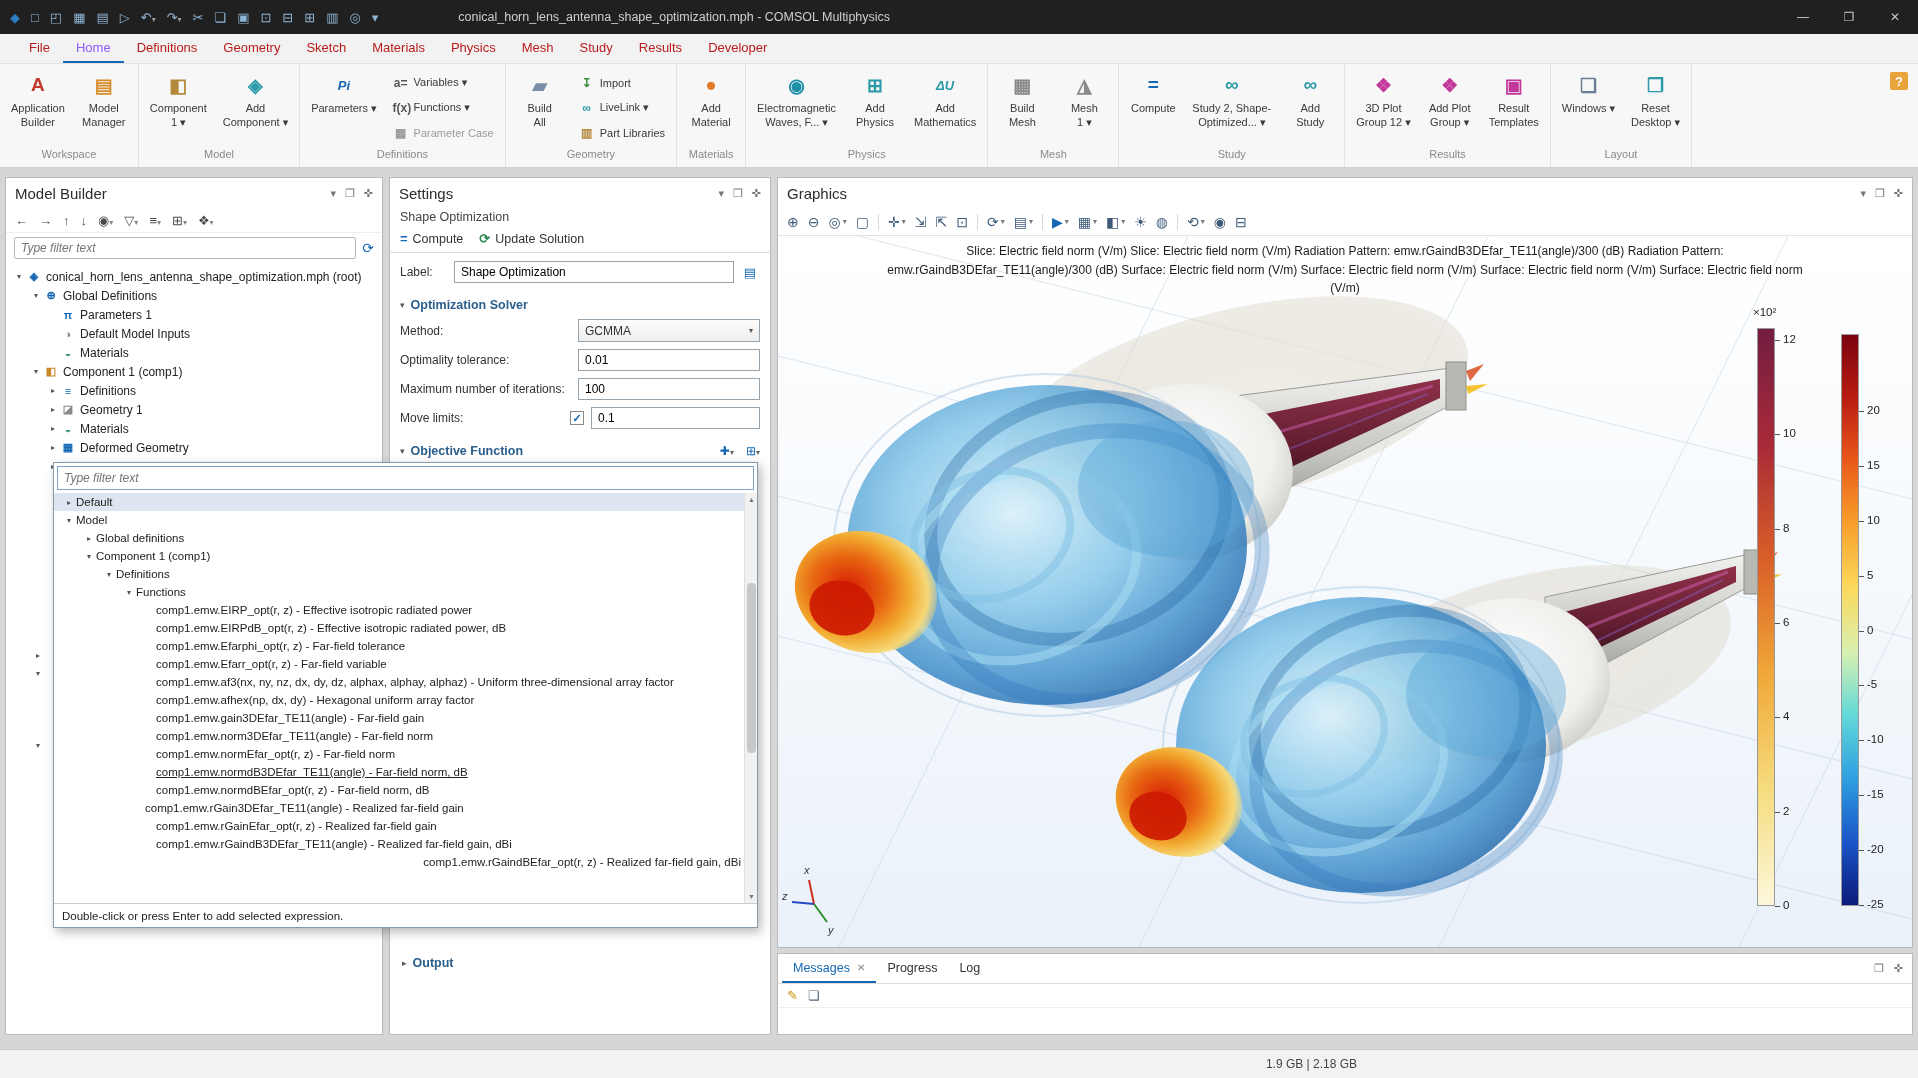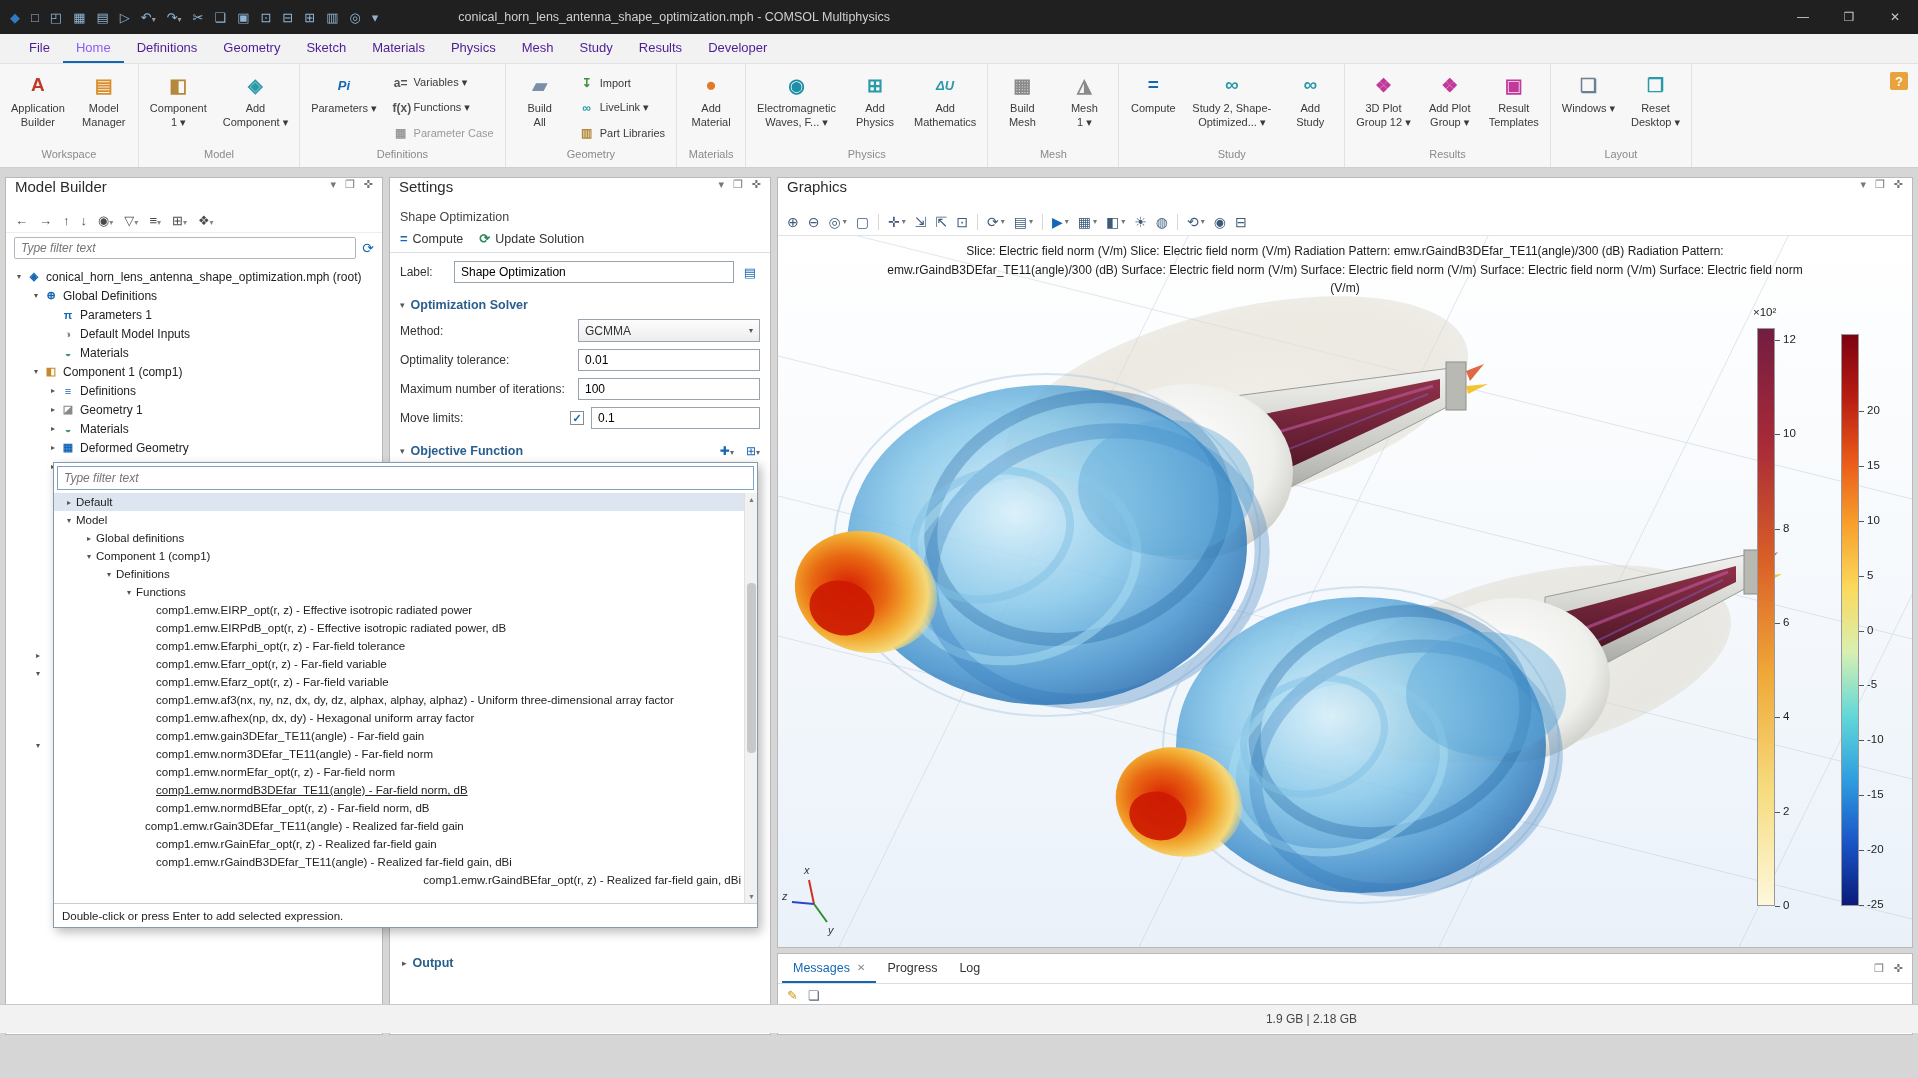--- a/index.html
+++ b/index.html
@@ -10,41 +10,41 @@
   .titlebar { position:absolute; left:0; top:0; width:1918px; height:34px; background:#202020; display:flex; align-items:center; }
   .tb-icons { display:flex; align-items:center; gap:11px; padding-left:10px; }
   .tbi { font-size:13px; color:#8fb4d4; cursor:default; }
   .tbi .crt { font-size:8px; color:#9a9a9a; }
   .tb-title { margin-left:80px; font-size:12.5px; color:#cfcfcf; white-space:nowrap; }
   .tb-controls { margin-left:auto; display:flex; height:34px; }
   .tb-ctl { width:46px; height:34px; display:flex; align-items:center; justify-content:center; color:#c8c8c8; font-size:12px; }
 
   
   .menubar { position:absolute; left:0; top:34px; width:1918px; height:30px; background:#f2f2f2; border-bottom:1px solid #e2e2e2; display:flex; align-items:stretch; padding-left:16px; }
-  .menu-item { padding:0 13px; display:flex; align-items:center; font-size:13px; color:#4c1d95; border-bottom:2px solid transparent; }
+  .menu-item { padding:0 13px; display:flex; align-items:center; font-size:13px; color:#b91c1c; border-bottom:2px solid transparent; }
   .menu-item.active { color:#8b5cf6; border-bottom:2px solid #1467b3; }
 
   
   .ribbon { position:absolute; left:0; top:64px; width:1918px; height:104px; background:#f7f7f7; border-bottom:1px solid #cfcfcf; display:flex; }
   .rb-group { display:flex; flex-direction:column; padding:4px 6px 0 6px; border-right:1px solid #e2e2e2; }
   .rb-buttons { flex:1; display:flex; gap:6px; align-items:stretch; }
   .rb-large { display:flex; flex-direction:column; align-items:center; min-width:56px; padding:4px 5px 0 5px; border-radius:3px; }
   .rb-ico { width:26px; height:26px; display:flex; align-items:center; justify-content:center; font-size:19px; font-weight:bold; margin-bottom:4px; }
   .rb-ico.txtico { font-size:13px; font-style:italic; }
   .rb-lab { font-size:11px; color:#3a3a3a; text-align:center; line-height:1.25; white-space:pre-line; }
   .rb-stack { display:flex; flex-direction:column; justify-content:space-around; padding:2px 2px; }
   .rb-small { display:flex; align-items:center; gap:5px; font-size:11px; color:#3a3a3a; padding:1px 3px; white-space:nowrap; }
   .rb-small .ico { font-size:12px; width:16px; text-align:center; font-weight:bold; }
   .rb-small.disabled { color:#9a9a9a; }
   .rb-glabel { height:19px; font-size:11px; color:#8a8a8a; text-align:center; }
   .help-btn { position:absolute; right:10px; top:72px; width:18px; height:18px; background:#e8a33d; color:#fff; font-weight:bold; font-size:13px; display:flex; align-items:center; justify-content:center; border-radius:2px; }
 
   
   .panel { position:absolute; background:#fff; border:1px solid #b9b9b9; }
-  .panel-header { height:30px; display:flex; padding:0 9px; }
+  .panel-header { height:30px; display:flex; align-items:center; padding:0 9px; }
   .panel-title { font-size:15px; color:#2b2b2b; }
   .ph-icons { margin-left:auto; display:flex; gap:9px; color:#777; font-size:11px; }
   .ph-icons span { cursor:default; }
 
   #mb-panel { left:5px; top:177px; width:378px; height:858px; }
   #settings-panel { left:389px; top:177px; width:382px; height:858px; }
   #graphics-panel { left:777px; top:177px; width:1136px; height:771px; }
   #messages-panel { left:777px; top:953px; width:1136px; height:82px; }
 
   
@@ -114,21 +114,21 @@
   
   .m-tabs { height:30px; display:flex; align-items:stretch; border-bottom:1px solid #ddd; padding-left:4px; background:#fff; }
   .m-tab { display:flex; align-items:center; gap:7px; padding:0 11px; font-size:12.5px; color:#333; border-bottom:2px solid transparent; }
   .m-tab.active { color:#1467b3; border-bottom:2px solid #1467b3; }
   .m-tab .x { color:#888; font-size:10px; }
   .m-icons { margin-left:auto; display:flex; gap:10px; align-items:center; padding-right:9px; color:#777; font-size:11px; }
   .m-toolbar { height:24px; display:flex; align-items:center; gap:10px; padding:0 9px; border-bottom:1px solid #eee; }
   .m-toolbar span { font-size:13px; }
 
   
-  .statusbar { position:absolute; left:0; top:1004px; width:1918px; height:29px; background:#f2f2f2; border-top:1px solid #c8c8c8; }
+  .statusbar { position:absolute; left:0; top:1049px; width:1918px; height:29px; background:#f2f2f2; border-top:1px solid #c8c8c8; }
   .statusbar .mem { position:absolute; left:66%; top:7px; font-size:12px; color:#444; }
 </style>
 </head>
 <body>
 
 <div class="titlebar">
   <div class="tb-icons">
       <span class="tbi" style="color: rgb(46, 123, 191);">◆</span>
       <span class="tbi">□</span>
       <span class="tbi">◰</span>
@@ -788,24 +788,20 @@
         <div class="pp-row" style="padding-left: 88px;">
           <span class="pp-arrow"></span>
           <span>comp1.emw.Efarphi_opt(r, z) - Far-field tolerance</span>
         </div>
         <div class="pp-row" style="padding-left: 88px;">
           <span class="pp-arrow"></span>
           <span>comp1.emw.Efarr_opt(r, z) - Far-field variable</span>
         </div>
         <div class="pp-row" style="padding-left: 88px;">
           <span class="pp-arrow"></span>
-          <span>comp1.emw.Efarz_opt(r, z) - Far-field variable</span>
-        </div>
-        <div class="pp-row" style="padding-left: 88px;">
-          <span class="pp-arrow"></span>
           <span>comp1.emw.af3(nx, ny, nz, dx, dy, dz, alphax, alphay, alphaz) - Uniform three-dimensional array factor</span>
         </div>
         <div class="pp-row" style="padding-left: 88px;">
           <span class="pp-arrow"></span>
           <span>comp1.emw.afhex(np, dx, dy) - Hexagonal uniform array factor</span>
         </div>
         <div class="pp-row" style="padding-left: 88px;">
           <span class="pp-arrow"></span>
           <span>comp1.emw.gain3DEfar_TE11(angle) - Far-field gain</span>
         </div>

